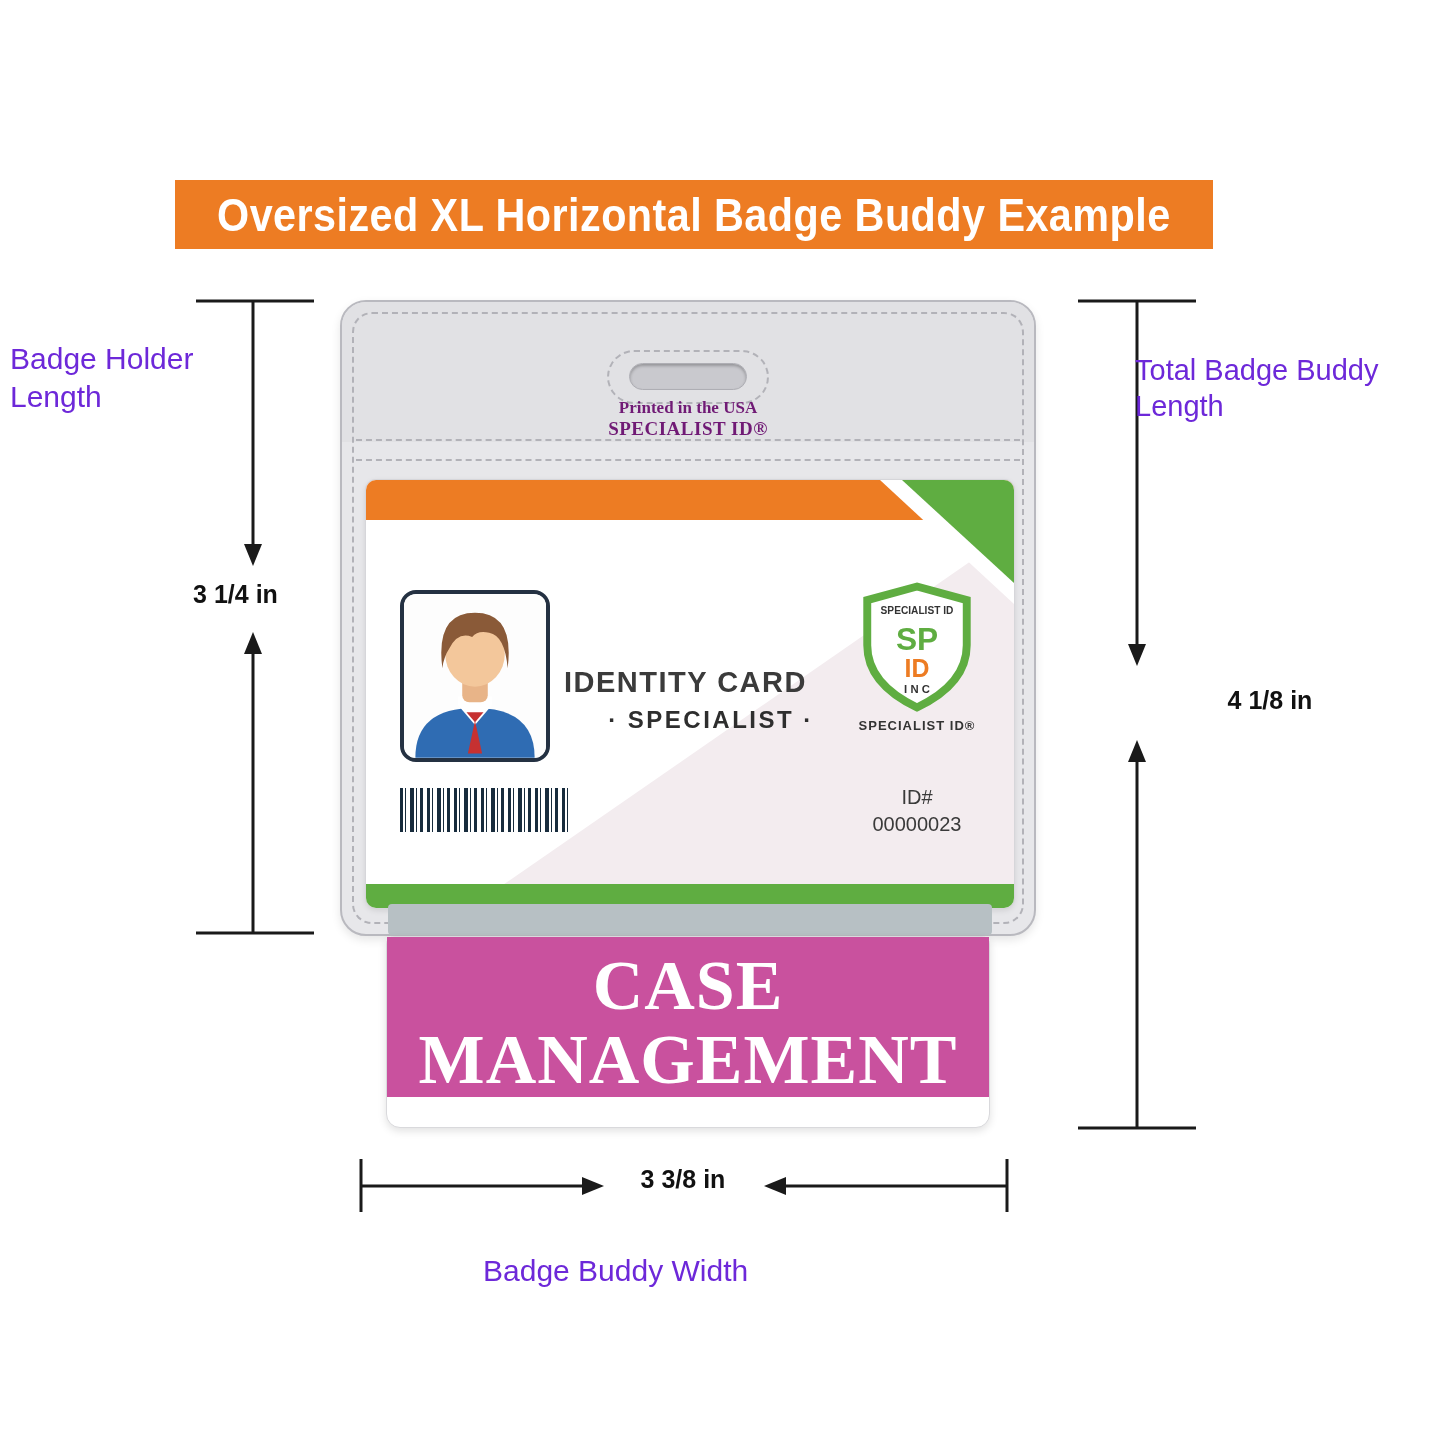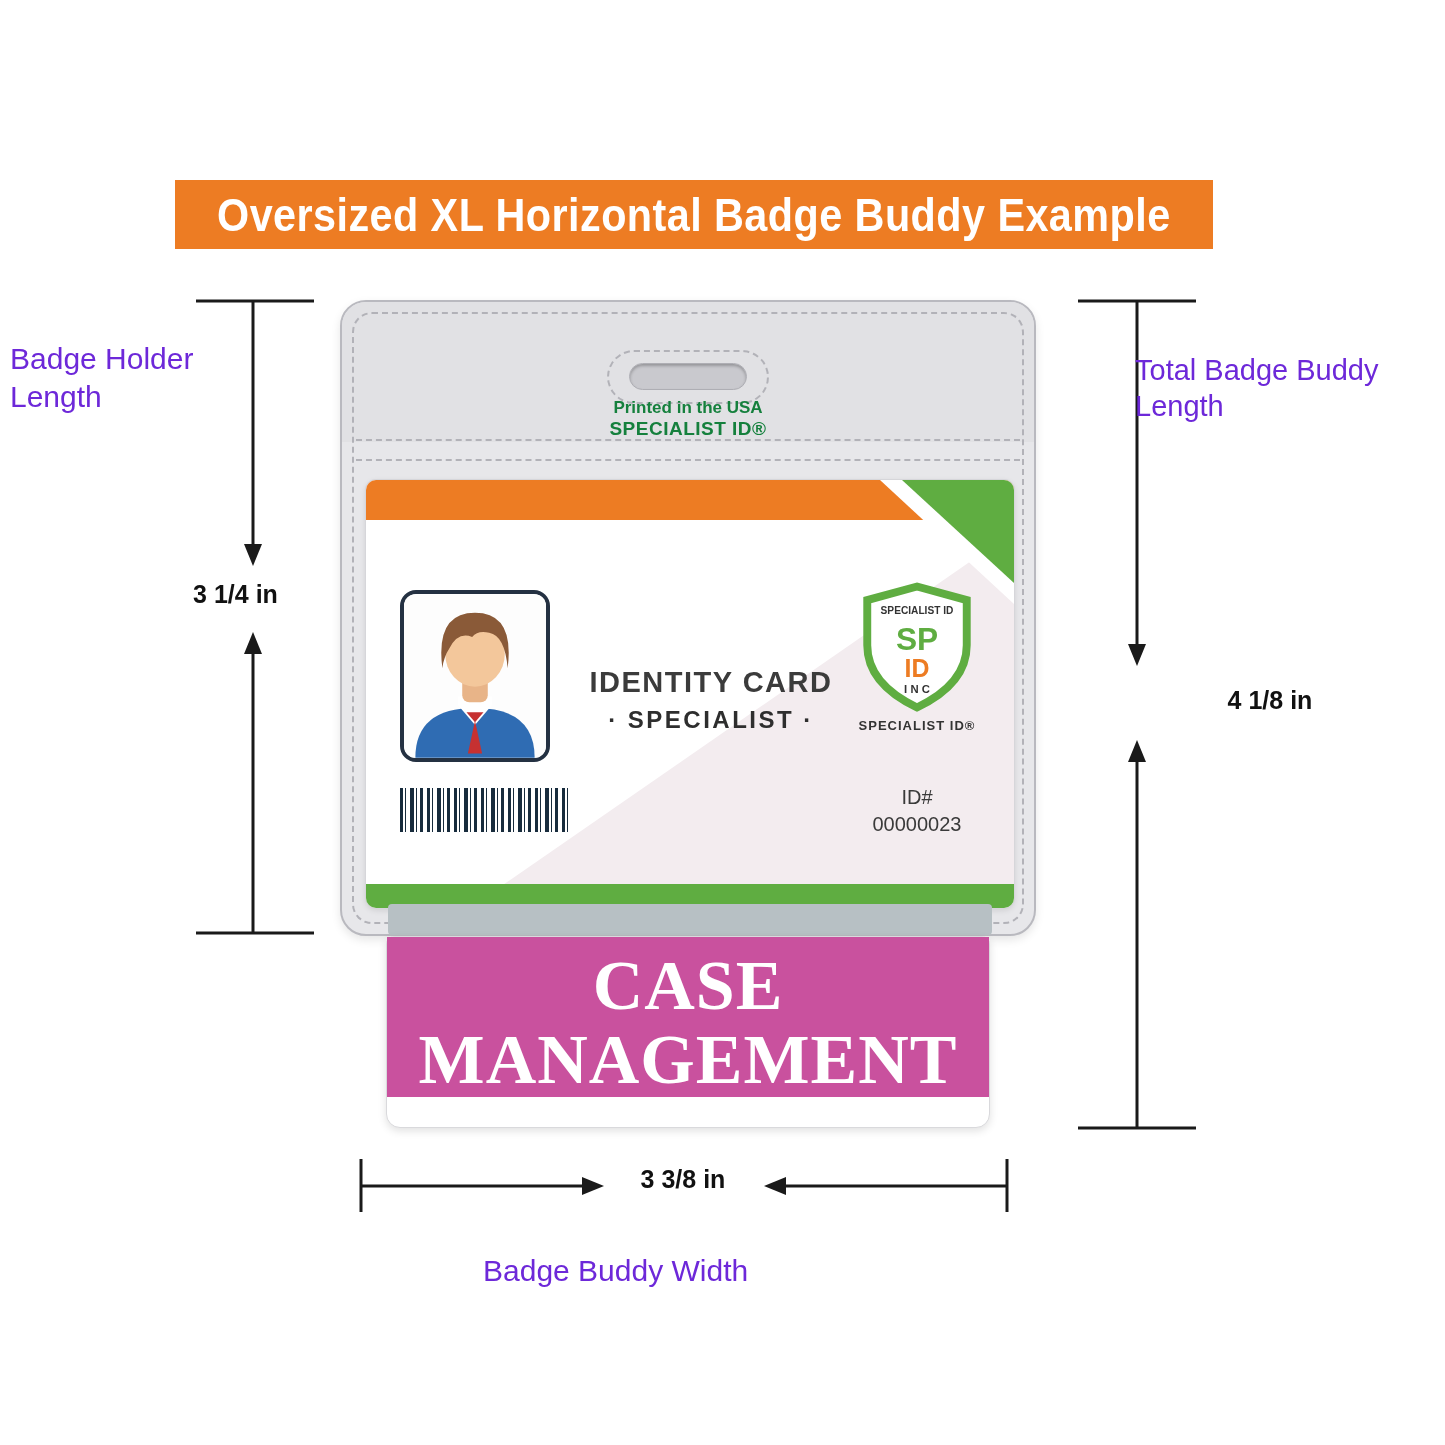--- a/index.html
+++ b/index.html
@@ -21,21 +21,21 @@
                  background: #E1E1E4; border-radius: 24px 24px 0 0; }
   .holder-stitch { position: absolute; inset: 10px; border: 2px dashed #b2b2b8; border-radius: 20px; }
   .holder-seam { position: absolute; left: 14px; right: 14px; border-top: 2px dashed #b2b2b8; }
   .seam-1 { top: 137px; } .seam-2 { top: 157px; }
   .slot-outline { position: absolute; left: 50%; top: 48px; transform: translateX(-50%);
                   width: 162px; height: 54px; border: 2px dashed #b2b2b8; border-radius: 27px; }
   .slot { position: absolute; left: 50%; top: 61px; transform: translateX(-50%);
           width: 118px; height: 27px; background: #c9c9ce; border: 1px solid #aeaeb4;
           border-radius: 14px; box-shadow: inset 0 2px 3px rgba(0,0,0,.25); }
   .printed { position: absolute; left: 0; right: 0; top: 96px; text-align: center;
-             color: #15803d; font-weight: bold; line-height: 1.2; }
+             color: #701a75; font-weight: bold; line-height: 1.2; font-family: Liberation Serif, serif; }
   .printed-1 { font-size: 17px; }
   .printed-2 { font-size: 19px; letter-spacing: .5px; }
 
   
   .card { position: absolute; left: 24px; top: 178px; width: 648px; height: 428px;
           background: #ffffff; border-radius: 10px; overflow: hidden;
           box-shadow: 0 0 0 1px #d6d6da, 0 2px 6px rgba(0,0,0,.12); }
   .card-tint { position: absolute; inset: 0; background: #F3ECEF;
                clip-path: polygon(100% 12%, 100% 100%, 16% 100%); }
   .card-orange-band { position: absolute; left: 0; right: 0; top: 0; height: 40px; background: #ED7C23; }
@@ -43,21 +43,21 @@
   .card-white-corner { position: absolute; right: 0; top: 0; width: 134px; height: 124px;
                        background: #ffffff; clip-path: polygon(0 0, 100% 0, 100% 100%); }
   .card-green-corner { position: absolute; right: 0; top: 0; width: 112px; height: 103px;
                        background: #5FAD41; clip-path: polygon(0 0, 100% 0, 100% 100%); }
   .card-green-bottom { position: absolute; left: 0; right: 0; bottom: 0; height: 24px; background: #5FAD41; }
 
   .avatar { position: absolute; left: 34px; top: 110px; width: 150px; height: 172px;
             border: 4px solid #243142; border-radius: 16px; background: #ffffff; overflow: hidden; }
   .avatar svg { display: block; width: 100%; height: 100%; }
 
-  .card-title { position: absolute; left: 198px; top: 186px; width: 294px; text-align: center;
+  .card-title { position: absolute; left: 198px; top: 186px; width: 294px; text-align: left;
                 font-size: 29px; font-weight: 600; letter-spacing: 1.5px; color: #3b3b3b; }
   .card-subtitle { position: absolute; left: 198px; top: 226px; width: 294px; text-align: center;
                    font-size: 24px; font-weight: 600; letter-spacing: 2.5px; color: #2e2e2e; }
 
   .shield { position: absolute; left: 494px; top: 102px; width: 114px; height: 130px; }
   .shield svg { display: block; width: 100%; height: 100%; }
   .shield-caption { position: absolute; left: 470px; top: 238px; width: 162px; text-align: center;
                     font-size: 13px; font-weight: bold; letter-spacing: 1px; color: #333333; }
 
   .barcode { position: absolute; left: 34px; top: 308px; width: 168px; height: 44px;

